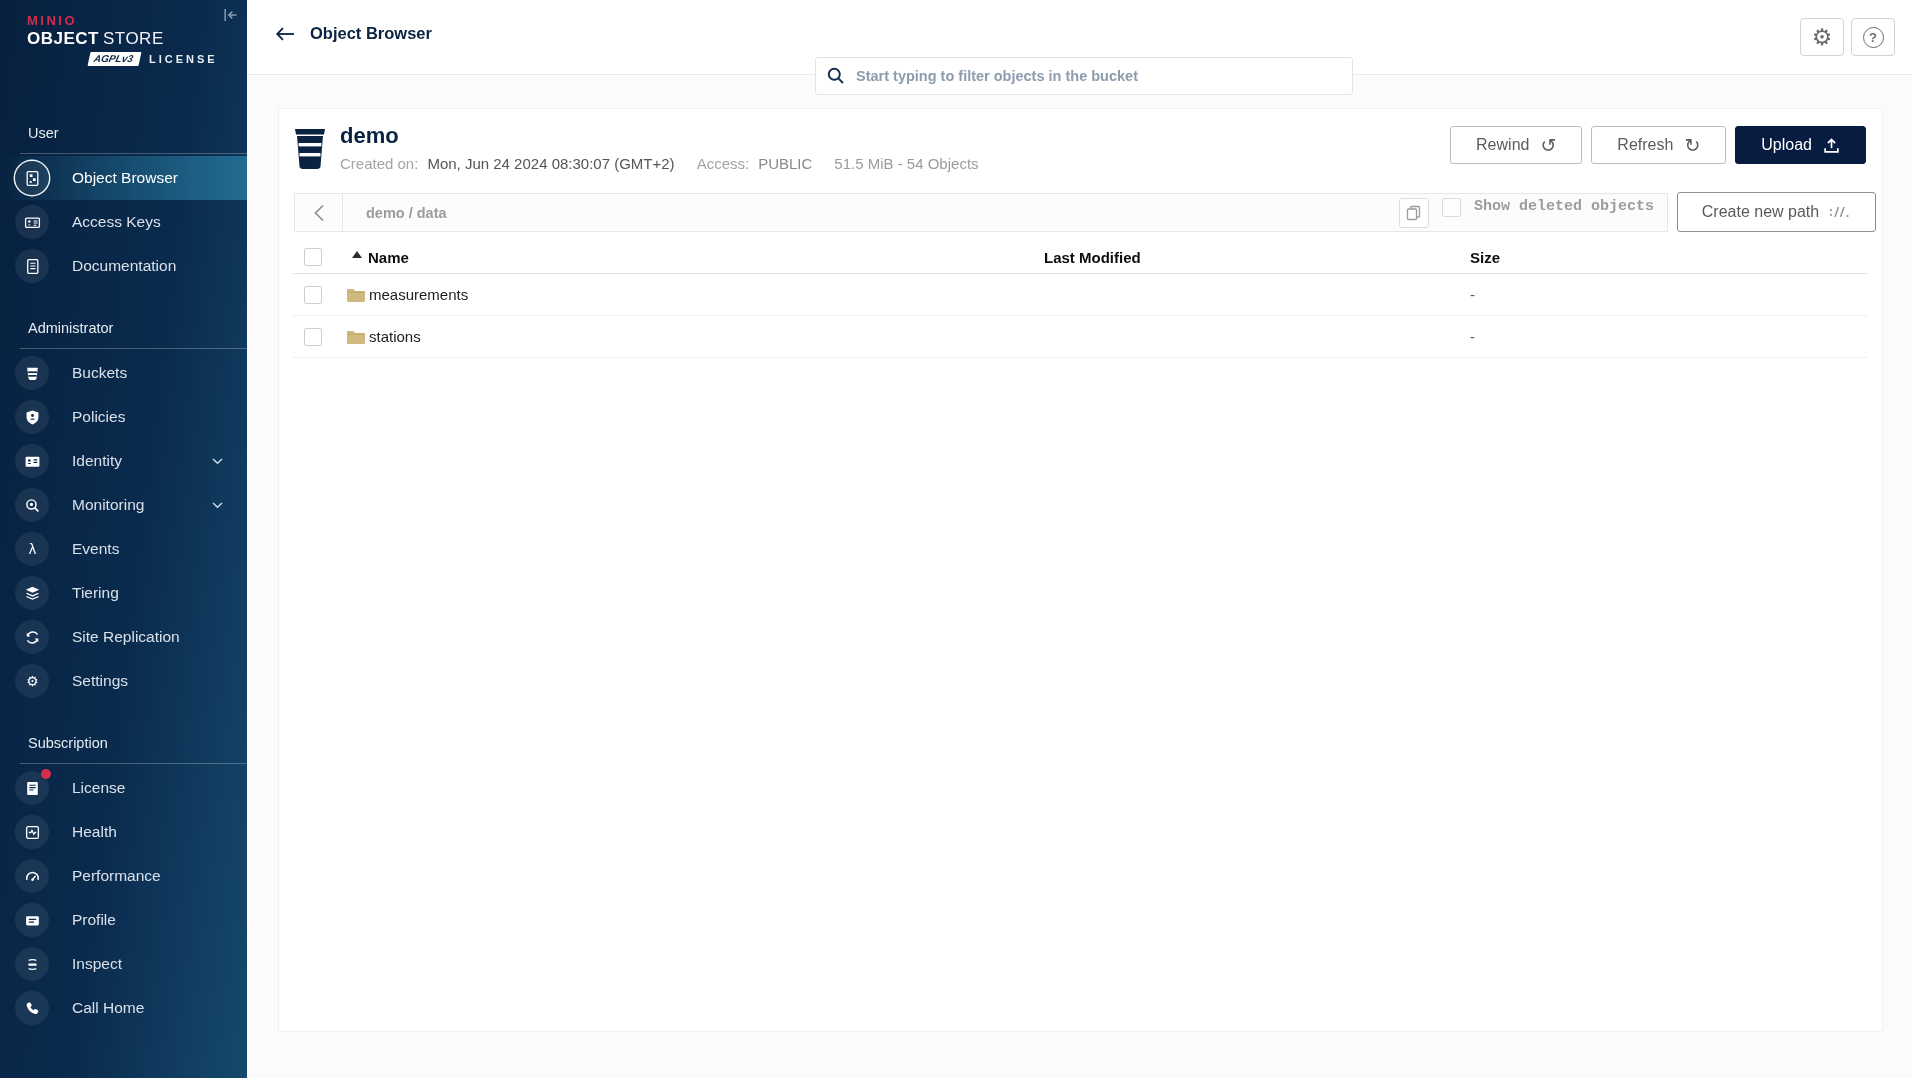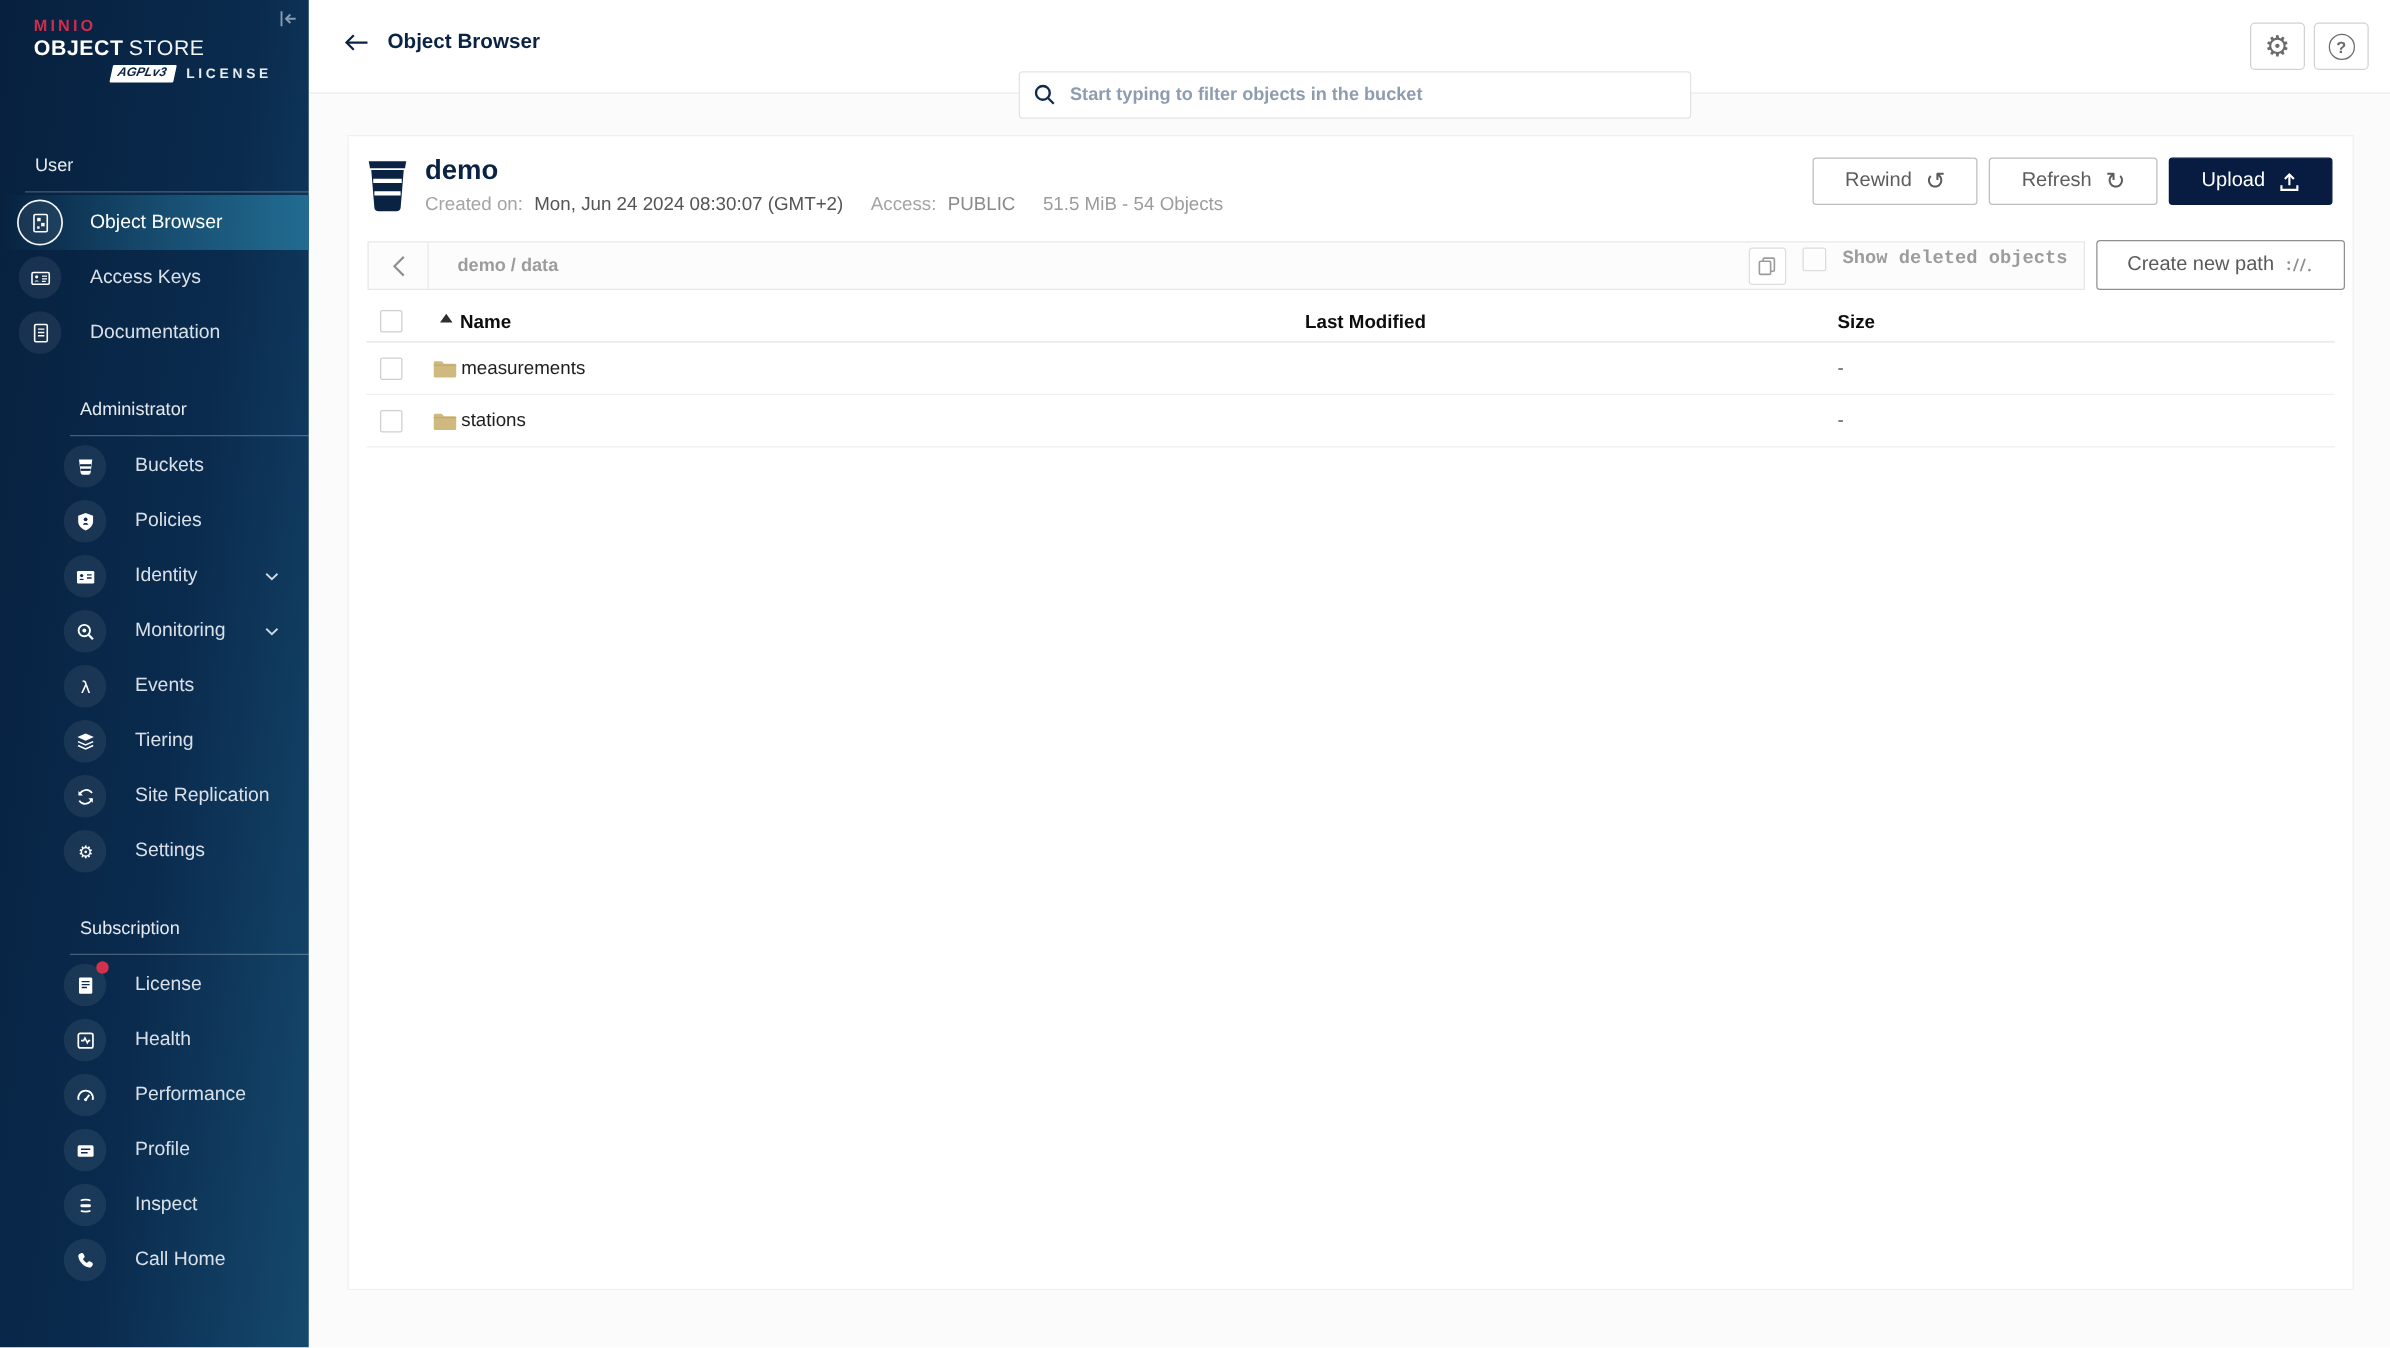--- a/index.html
+++ b/index.html
@@ -24,21 +24,21 @@
   .logo-product .light { font-weight:normal; opacity:.95; margin-left:4px; }
   .logo-badge-row { display:flex; align-items:center; gap:9px; margin:3px 0 0 62px; }
   .agpl-badge {
     background:#fff; color:#0a2342; font-style:italic; font-weight:bold;
     font-size:10px; padding:1px 7px 2px 5px; transform:skewX(-12deg); border-radius:1px;
   }
   .license-word { color:#e8edf2; font-size:11px; letter-spacing:3px; font-weight:bold; }
 
   .nav { position:absolute; top:115px; left:0; right:0; }
   .nav-section { margin-top:0; }
-  .nav-section + .nav-section { margin-top:22px;padding-left:36px; }
+  .nav-section + .nav-section { margin-top:22px; }
   .nav-title {
     color:#e7ebf0; font-size:14.5px; margin:0 0 0 20px;
     padding:10px 0 12px 8px; border-bottom:1px solid rgba(255,255,255,.25);
   }
   .nav-items { padding-top:2px; }
   .nav-item {
     height:44px; display:flex; align-items:center; padding-left:15px;
     cursor:pointer; position:relative;
   }
   .nav-item.active {

